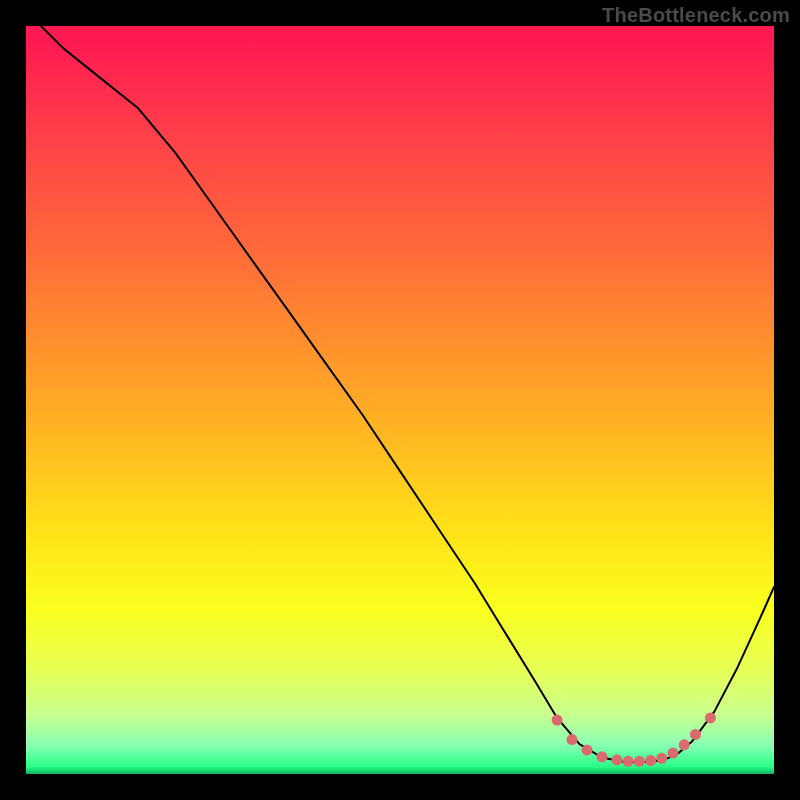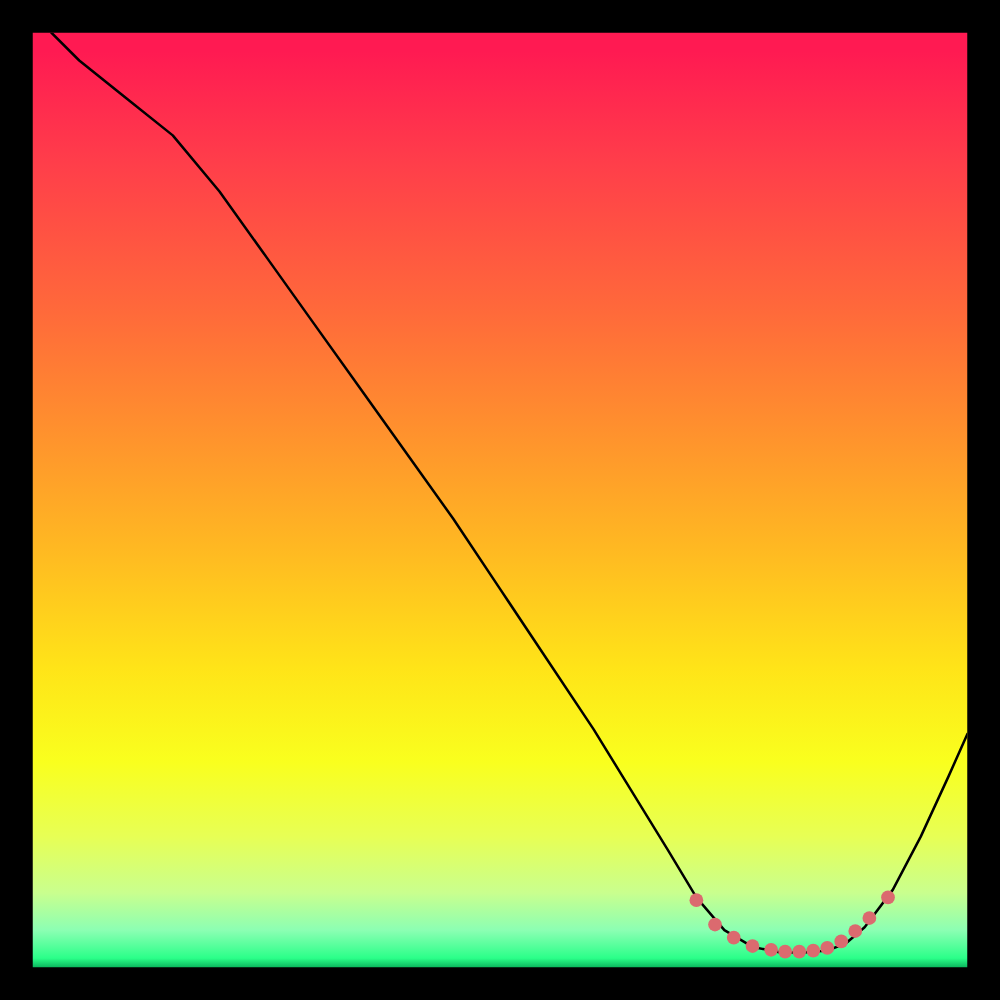--- a/index.html
+++ b/index.html
@@ -74,20 +74,21 @@
   }
   .marker {
     fill: #db6a6f;
     stroke: none;
   }
 </style>
 </head>
 <body>
 
 <div class="stage">
+  <div class="watermark">TheBottleneck.com</div>
 
   <div class="plot-area">
     <div class="gradient-bg"></div>
 
     <svg class="curve" viewBox="0 0 748 748" preserveAspectRatio="none">
       <path id="curve-path" class="curve-path" d="M0.0 -37.4 L15.0 0.0 L37.4 22.4 L74.8 52.4 L112.2 82.3 L149.6 127.2 L187.0 179.5 L224.4 231.9 L261.8 284.2 L299.2 336.6 L336.6 389.0 L374.0 445.1 L411.4 501.2 L448.8 557.3 L478.7 605.9 L508.6 654.5 L531.1 691.9 L553.5 718.1 L576.0 731.5 L598.4 736.0 L617.1 736.0 L635.8 734.5 L650.8 728.6 L665.7 715.8 L688.2 685.9 L710.6 643.3 L733.0 594.7 L748.0 561.0"></path>
       <g id="markers">
           <circle cx="531.1" cy="694.1" r="5.5" class="marker"></circle>
           <circle cx="546.0" cy="713.6" r="5.5" class="marker"></circle>
           <circle cx="561.0" cy="724.1" r="5.5" class="marker"></circle>

